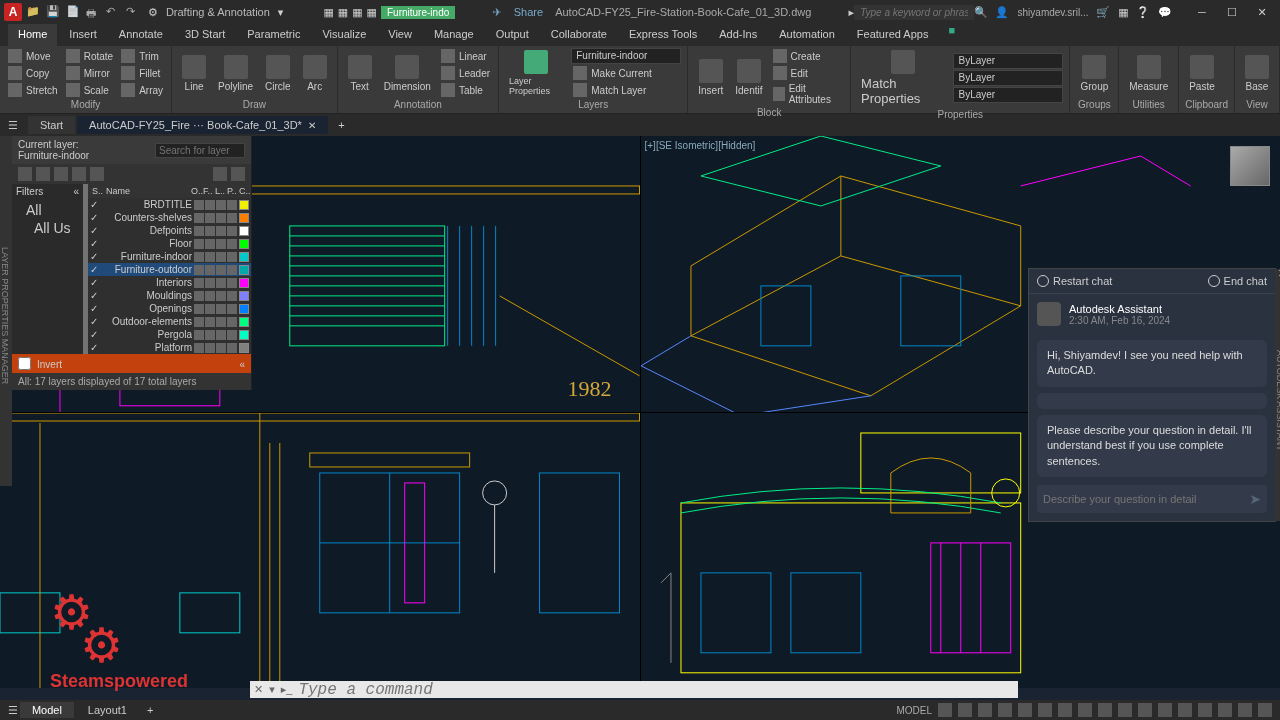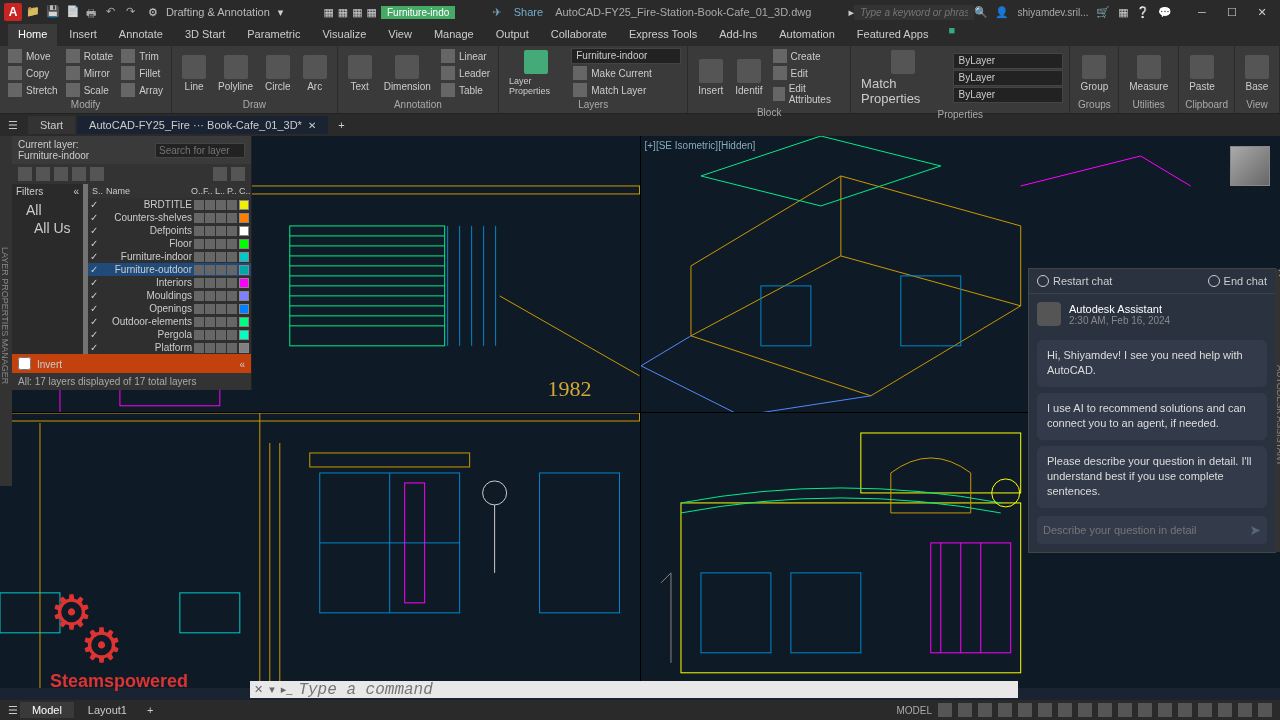--- a/index.html
+++ b/index.html
@@ -590,21 +590,21 @@
             <line x1="448" y1="90" x2="448" y2="210"></line>
             <line x1="460" y1="90" x2="460" y2="210"></line>
             <line x1="472" y1="90" x2="472" y2="210"></line>
             <line x1="484" y1="90" x2="484" y2="210"></line>
             <line x1="496" y1="90" x2="496" y2="210"></line>
           </g>
         <path d="M 500 160 L 640 240" stroke="#c90" fill="none"></path>
         <rect x="120" y="240" width="100" height="30" fill="none" stroke="#f0f"></rect>
         <rect x="0" y="220" width="60" height="60" fill="none" stroke="#f0f"></rect>
       </svg>
-      <div class="year" style="bottom:10px;right:48px">1982</div>
+      <div class="year" style="bottom:10px;right:28px">1982</div>
     </div>
     <div class="viewport">
       <div class="vp-label">[+][SE Isometric][Hidden]</div>
       <div class="vp-cube"></div>
       <svg class="cad-lines" viewBox="0 0 640 280">
         <g stroke="#c90" fill="none" stroke-width="1">
           <path d="M 50 200 L 200 120 L 380 170 L 230 260 Z"></path>
           <path d="M 200 120 L 200 40 L 380 90 L 380 170"></path>
           <path d="M 50 200 L 50 130 L 200 40"></path>
         </g>
@@ -699,21 +699,20 @@
   </div>
   <div class="assistant-title">
     <div class="avatar"></div>
     <div class="info">
       <div class="name">Autodesk Assistant</div>
       <div class="ts">2:30 AM, Feb 16, 2024</div>
     </div>
   </div>
   <div class="assistant-msg">Hi, Shiyamdev! I see you need help with AutoCAD.</div>
   <div class="assistant-msg">
-    <div>I use AI to recommend solutions and can connect you to an agent, if needed.</div>
   </div>
   <div class="assistant-msg">Please describe your question in detail. I'll understand best if you use complete sentences.</div>
   <div class="assistant-input">
     <input placeholder="Describe your question in detail" style="">
     <span class="send">➤</span>
   </div>
   <div class="assistant-side">AUTODESK ASSISTANT</div>
   <span style="position:absolute;top:-2px;right:-12px;color:#ccc;font-size:11px">✕</span>
 </div>
 

